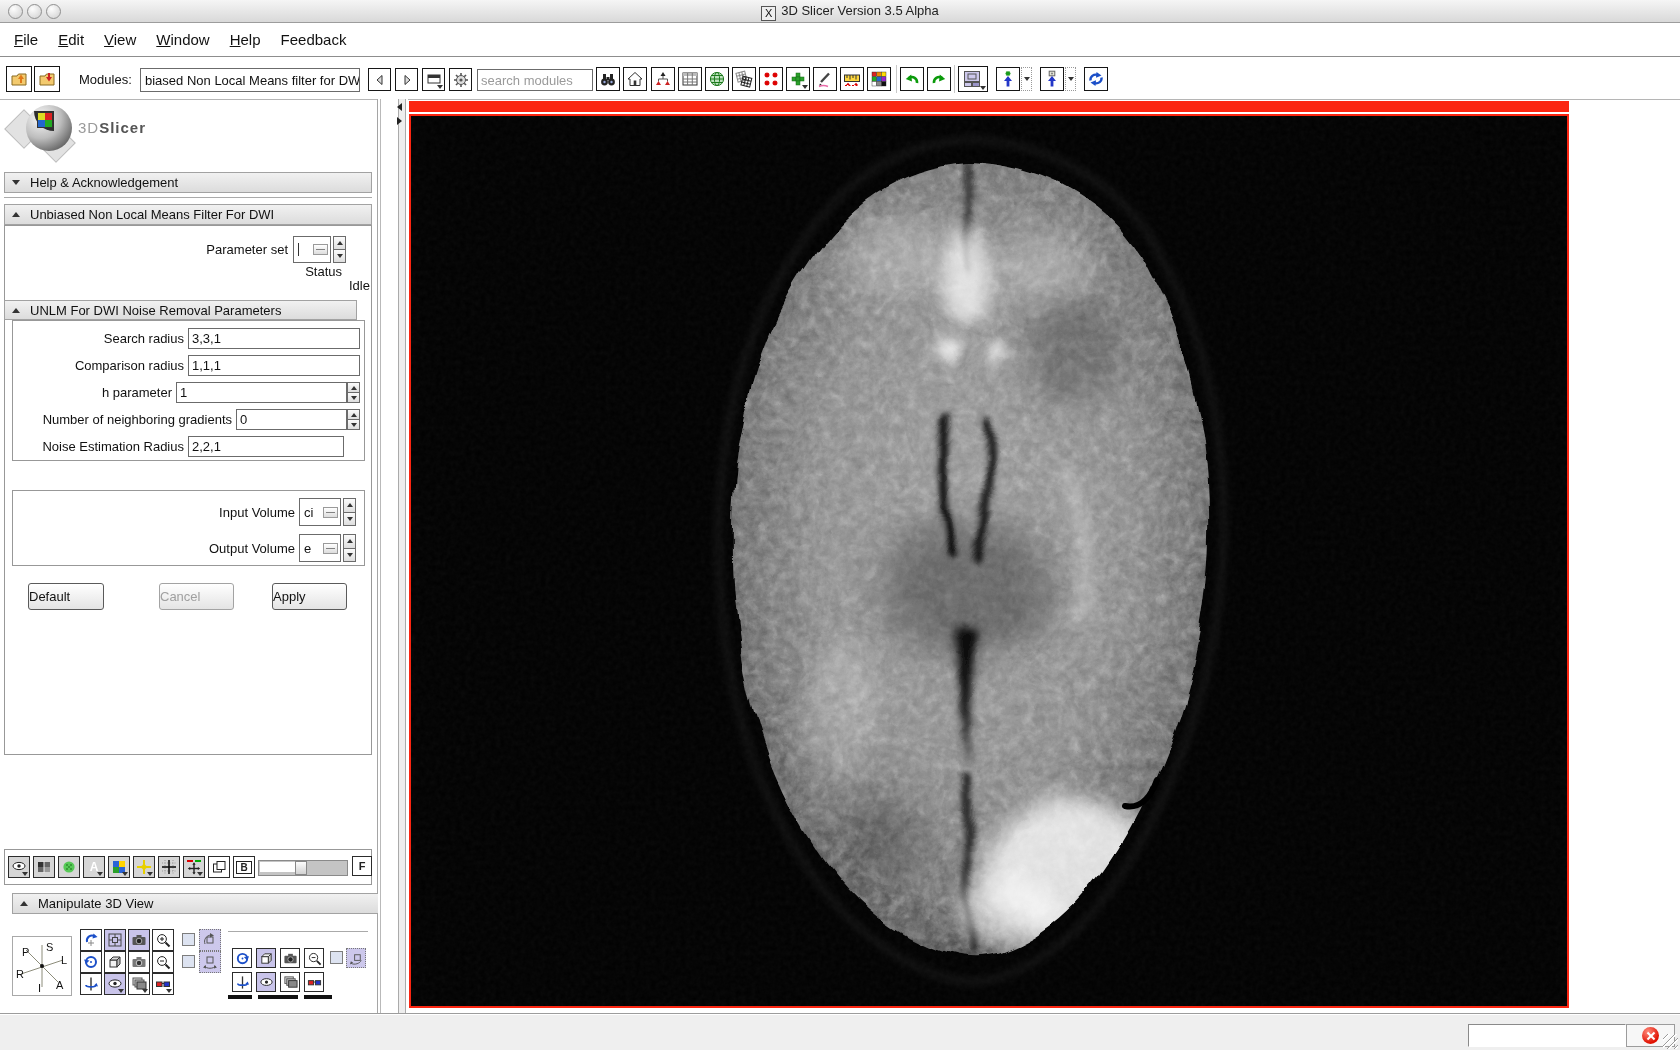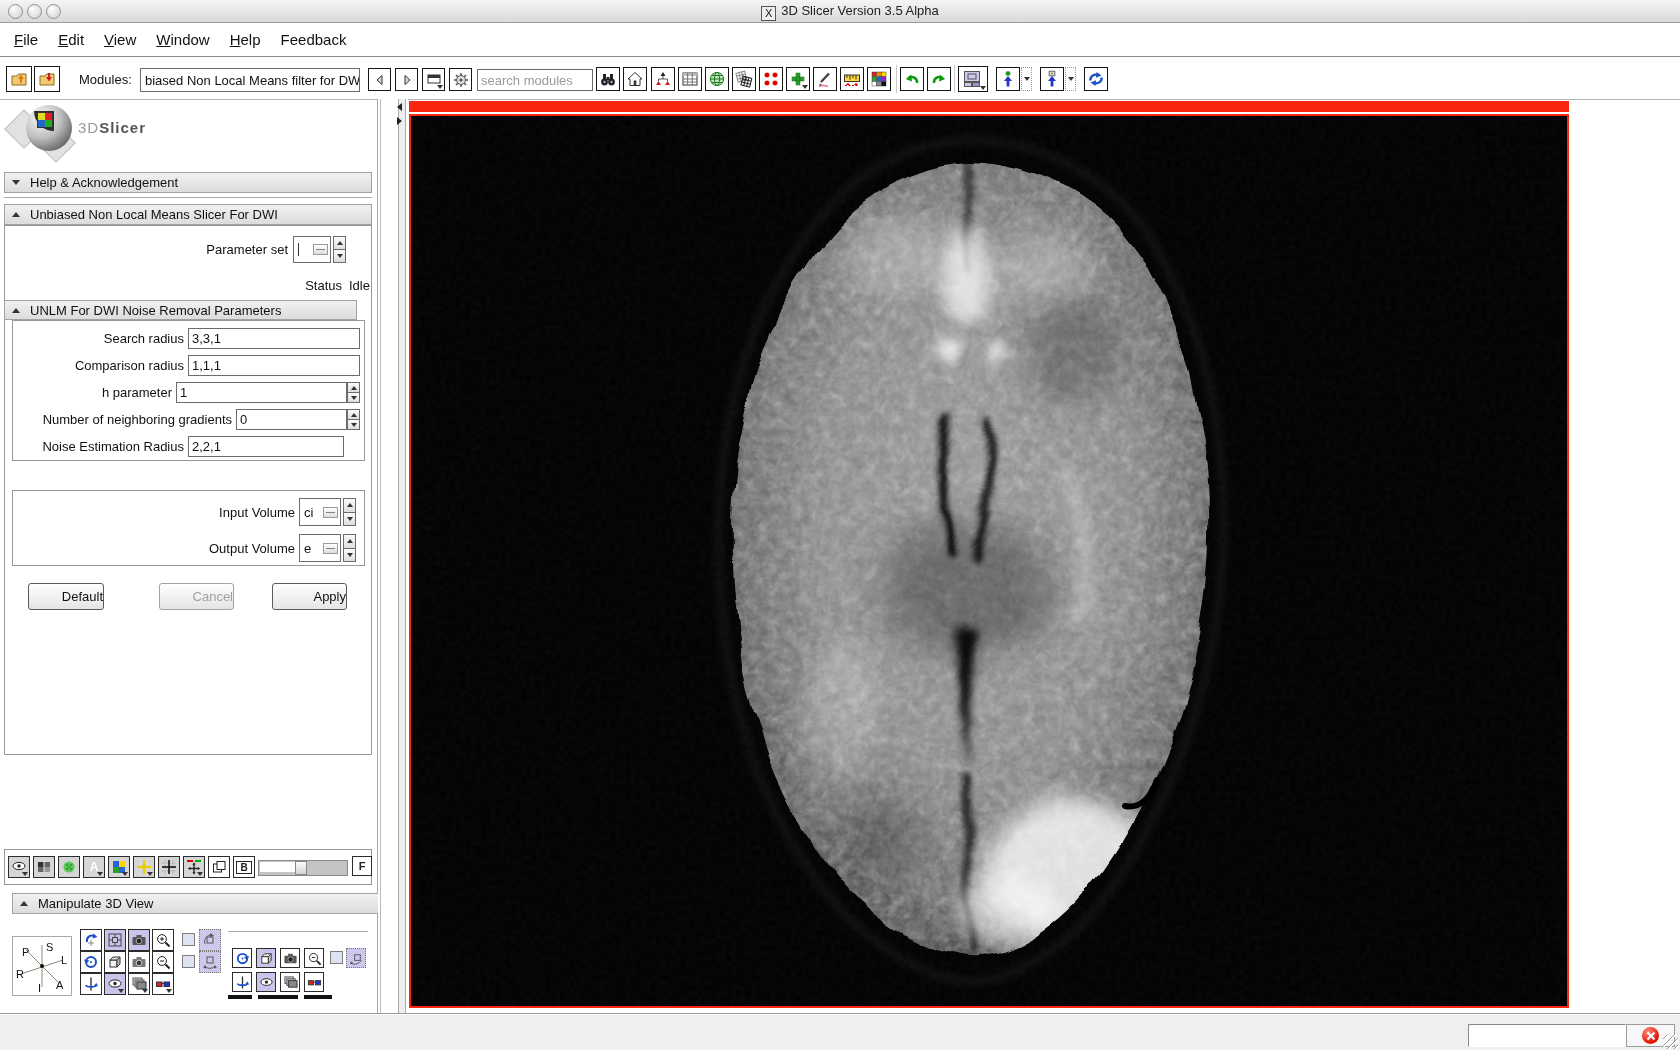--- a/index.html
+++ b/index.html
@@ -44,21 +44,21 @@
     display:flex;align-items:center;justify-content:center;}
   .spinner>div:last-child{border-top:none;}
   .mtri-up{width:0;height:0;border-left:3px solid transparent;border-right:3px solid transparent;border-bottom:4px solid #333;}
   .mtri-dn{width:0;height:0;border-left:3px solid transparent;border-right:3px solid transparent;border-top:4px solid #333;}
   .combo{position:absolute;border:1px solid #6b6b6b;background:#fff;box-sizing:border-box;
     display:flex;align-items:center;font-size:13px;color:#111;padding-left:4px;}
   .combo .dash{margin-left:auto;margin-right:2px;border:1px solid #9a9a9a;background:linear-gradient(#fff,#ddd);
     font-size:9px;line-height:9px;padding:0 2px;color:#444;}
   .caret{width:1px;height:13px;background:#333;}
   .btn{position:absolute;height:27px;border:1px solid #5a5a5a;border-radius:3px;
-    background:linear-gradient(#ffffff,#e4e4e4);font-size:13px;color:#111;text-align:right;
+    background:linear-gradient(#ffffff,#e4e4e4);font-size:13px;color:#111;text-align:left;
     box-sizing:border-box;padding-top:5px;}
   .btn.disabled{color:#a0a0a0;border-color:#a3a3a3;}
   
   .sb{position:absolute;width:22px;height:22px;border:1px solid #2c2c2c;background:#d6d6d6;
     box-sizing:border-box;display:flex;align-items:center;justify-content:center;font-size:11px;}
   .vb{position:absolute;width:22px;height:22px;border:1px solid #2c2c2c;background:#fff;
     box-sizing:border-box;display:flex;align-items:center;justify-content:center;}
   .vb.sel{background:#c9c4ea;}
   .vb.dotted{border:1px dotted #777;background:#cdc8ec;}
   .chk{position:absolute;width:13px;height:13px;border:1px solid #7d7d7d;background:#dde3f1;box-sizing:border-box;}
@@ -368,40 +368,40 @@
   </div>
 
   <div class="hdr" style="left:4px;top:172px;width:368px">
     <span class="tri-dn"></span>
     <span>Help &amp; Acknowledgement</span>
   </div>
   <div class="groove" style="left:4px;top:197px;width:368px"></div>
 
   <div class="hdr" style="left:4px;top:204px;width:368px">
     <span class="tri-up"></span>
-    <span>Unbiased Non Local Means Slicer For DWI</span>
+    <span>Unbiased Non Local Means Filter For DWI</span>
   </div>
   <div class="frame" style="left:4px;top:225px;width:368px;height:530px"></div>
 
   <div class="rlabel" style="left:120px;top:242px;width:168px">Parameter set</div>
   <div class="combo" style="left:293px;top:236px;width:38px;height:27px">
     <span class="caret"></span>
     <span></span>
     <span class="dash">—</span>
   </div>
   <div class="spinner" style="left:333px;top:236px;height:27px">
     <div>
         <span class="mtri-up"></span>
       </div>
     <div>
         <span class="mtri-dn"></span>
       </div>
   </div>
 
-  <div class="rlabel" style="left:220px;top:278px;width:122px">Status</div>
+  <div class="rlabel" style="left:220px;top:264px;width:122px">Status</div>
   <div class="lbl" style="left:349px;top:278px">Idle</div>
 
   <div class="hdr" style="left:4px;top:300px;width:353px;height:20px">
     <span class="tri-up"></span>
     <span>UNLM For DWI Noise Removal Parameters</span>
   </div>
   <div class="frame" style="left:12px;top:320px;width:353px;height:141px"></div>
 
   <div class="rlabel" style="left:18px;top:331px;width:166px">Search radius</div>
   <input class="field" style="left: 188px; top: 328px; width: 172px; height: 21px;" value="3,3,1">

